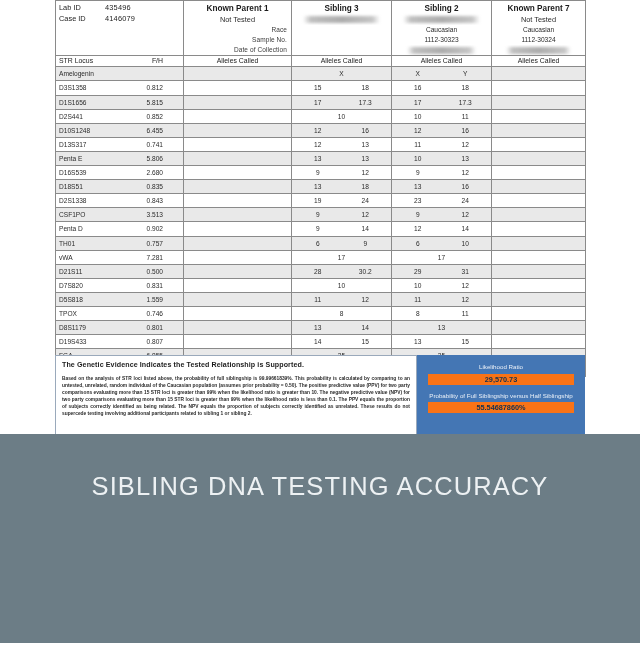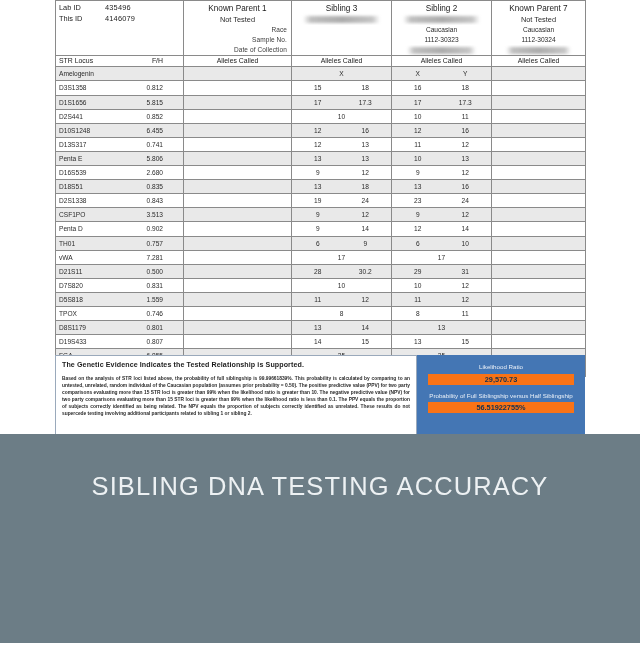--- a/index.html
+++ b/index.html
@@ -76,21 +76,21 @@
   .idrow { font-size: 7.4px; line-height: 10.6px; color: #222; }
   .idrow .k { display: inline-block; width: 46px; }
   .idrow .v { letter-spacing: .2px; }
 
   .partycell {
     text-align: center;
     border-bottom: none !important;
     padding-top: 2px !important;
     vertical-align: top !important;
   }
-  .party-name  { font-size: 8.2px; font-weight: normal; color: #1a1a1a; line-height: 11px; }
+  .party-name  { font-size: 8.2px; font-weight: bold; color: #1a1a1a; line-height: 11px; }
   .party-sub   { font-size: 7.4px; color: #2b2b2b; line-height: 11px; }
 
   .lbl-right {
     text-align: right;
     padding-right: 4px !important;
     border-top: none !important;
     border-bottom: none !important;
     font-size: 6.5px;
     color: #3a3a3a;
     letter-spacing: .1px;
@@ -257,21 +257,21 @@
           <col class="col-kp1">
           <col class="col-sib1">
           <col class="col-sib2">
           <col class="col-kp2">
         </colgroup>
         <tbody id="table-body">
 
         <tr>
               <td class="idbox" rowspan="4">
                 <div class="idrow"><span class="k">Lab ID</span><span class="v">435496</span></div>
-                <div class="idrow"><span class="k">This ID</span><span class="v">4146079</span></div>
+                <div class="idrow"><span class="k">Case ID</span><span class="v">4146079</span></div>
               </td>
               <td class="partycell">
                 <div class="party-name">Known Parent 1</div>
                 <div class="party-sub">Not Tested</div>
               </td>
               <td class="partycell">
                 <div class="party-name">Sibling 3</div>
                 <span class="redact w78"></span>
               </td>
               <td class="partycell">
@@ -670,21 +670,21 @@
 
       <div id="concl">
         <div id="concl-head">The Genetic Evidence Indicates the Tested Relationship is Supported.</div>
         <div id="concl-body">Based on the analysis of STR loci listed above, the probability of full siblingship is 99.99661839%. This probability is calculated by comparing to an untested, unrelated, random individual of the Caucasian population (assumes prior probability = 0.50). The positive predictive value (PPV) for two party comparisons evaluating more than 15 STR loci is greater than 99% when the likelihood ratio is greater than 10. The negative predictive value (NPV) for two party comparisons evaluating more than 15 STR loci is greater than 99% when the likelihood ratio is less than 0.1. The PPV equals the proportion of subjects correctly identified as being related. The NPV equals the proportion of subjects correctly identified as unrelated. These results do not supercede testing involving additional participants related to sibling 1 or sibling 2.</div>
       </div>
 
       <div id="lrbox" style="background: rgb(68, 118, 180);">
         <div class="lr-label">Likelihood Ratio</div>
         <div class="lr-value">29,570.73</div>
         <div class="lr-label">Probability of Full Siblingship versus Half Siblingship</div>
-        <div class="lr-value last">56.51922755%</div>
+        <div class="lr-value last">55.54687860%</div>
       </div>
 
     </div>
   </div>
 
   <div id="banner" style="background: rgb(108, 125, 134);">
     <div id="banner-title">SIBLING DNA TESTING ACCURACY</div>
 
   </div>
 

